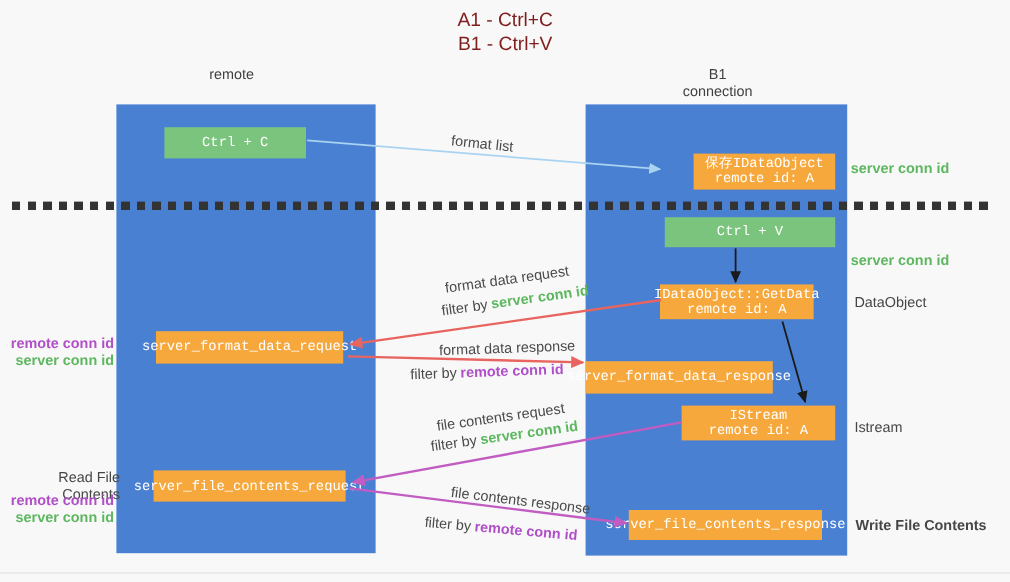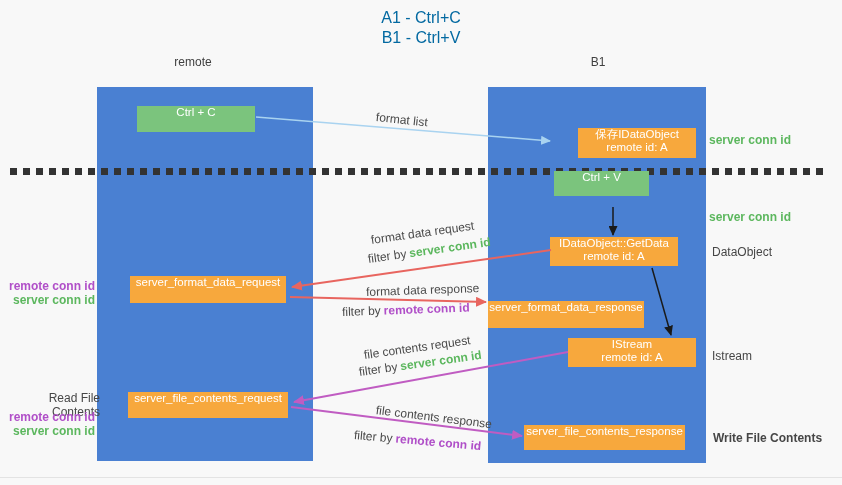--- a/index.html
+++ b/index.html
@@ -7,49 +7,49 @@
   body {
     position:relative;
     font-family:"Liberation Sans", sans-serif;
     background:#f8f8f8;
     overflow:hidden;
     color:#3c3c3c;
   }
   .abs { position:absolute; }
 
   
-  .title { left:0; right:0; top:8px; text-align:center; font-size:16px; line-height:20px; color:#0369a1; }
+  .title { left:0; right:0; top:8px; text-align:center; font-size:16px; line-height:20px; color:#7f1d1d; }
 
   
   .lane-header { top:55px; text-align:center; font-size:12px; line-height:14px; color:#3f3f3f; width:120px; }
   .lane-header.a { left:133px; }
   .lane-header.b { left:538px; }
 
   
   .lane { top:87px; background:#4a80d2; }
   .lane.a { left:97px;  width:216px; height:374px; }
   .lane.b { left:488px; width:218px; height:376px; }
 
   
   .divider {
     left:10px; top:168px; width:814px; height:7px;
     background:repeating-linear-gradient(90deg,#333 0 7px,transparent 7px 13px);
   }
 
   
   .node {
-    display:flex; flex-direction:column; align-items:center; 
-    color:#fff; font-size:11.5px; line-height:13px; text-align:center;
+    display:flex; flex-direction:column; align-items:center; justify-content:center;
+    color:#fff; font-size:11.5px; line-height:13px; text-align:center;font-family:Liberation Mono, monospace;
   }
   .node.green  { background:#7bc47d; }
   .node.orange { background:#f7a83d; }
 
   .n-ctrlc   { left:137px; top:106px; width:118px; height:26px; }
   .n-save    { left:554px; top:128px; width:118px; height:30px;margin-left:24px; }
-  .n-ctrlv   { left:554px; top:171px; width:95px; height:25px; }
+  .n-ctrlv   { left:554px; top:181px; width:142px; height:25px; }
   .n-getdata { left:550px; top:237px; width:128px; height:29px; }
   .n-fmtreq  { left:130px; top:276px; width:156px; height:27px; }
   .n-fmtres  { left:488px; top:289px; width:156px; height:27px;margin-top:12px; }
   .n-istream { left:568px; top:338px; width:128px; height:29px; }
   .n-filereq { left:128px; top:392px; width:160px; height:26px; }
   .n-fileres { left:524px; top:425px; width:161px; height:25px; }
 
   
   .green-txt  { color:#5cb75e; font-weight:bold; }
   .purple-txt { color:#b04fc8; font-weight:bold; }
@@ -90,20 +90,21 @@
 <div class="abs title">
   <div>A1 - Ctrl+C</div>
   <div>B1 - Ctrl+V</div>
 </div>
 
 <div class="abs lane-header a">
   <div>remote</div>
 </div>
 <div class="abs lane-header b">
   <div>B1</div>
+  <div>connection</div>
 </div>
 
 <div class="abs lane a"></div>
 <div class="abs lane b"></div>
 
 <div class="abs divider"></div>
 
 <div class="abs node green n-ctrlc">
   <div>Ctrl + C</div>
 </div>

